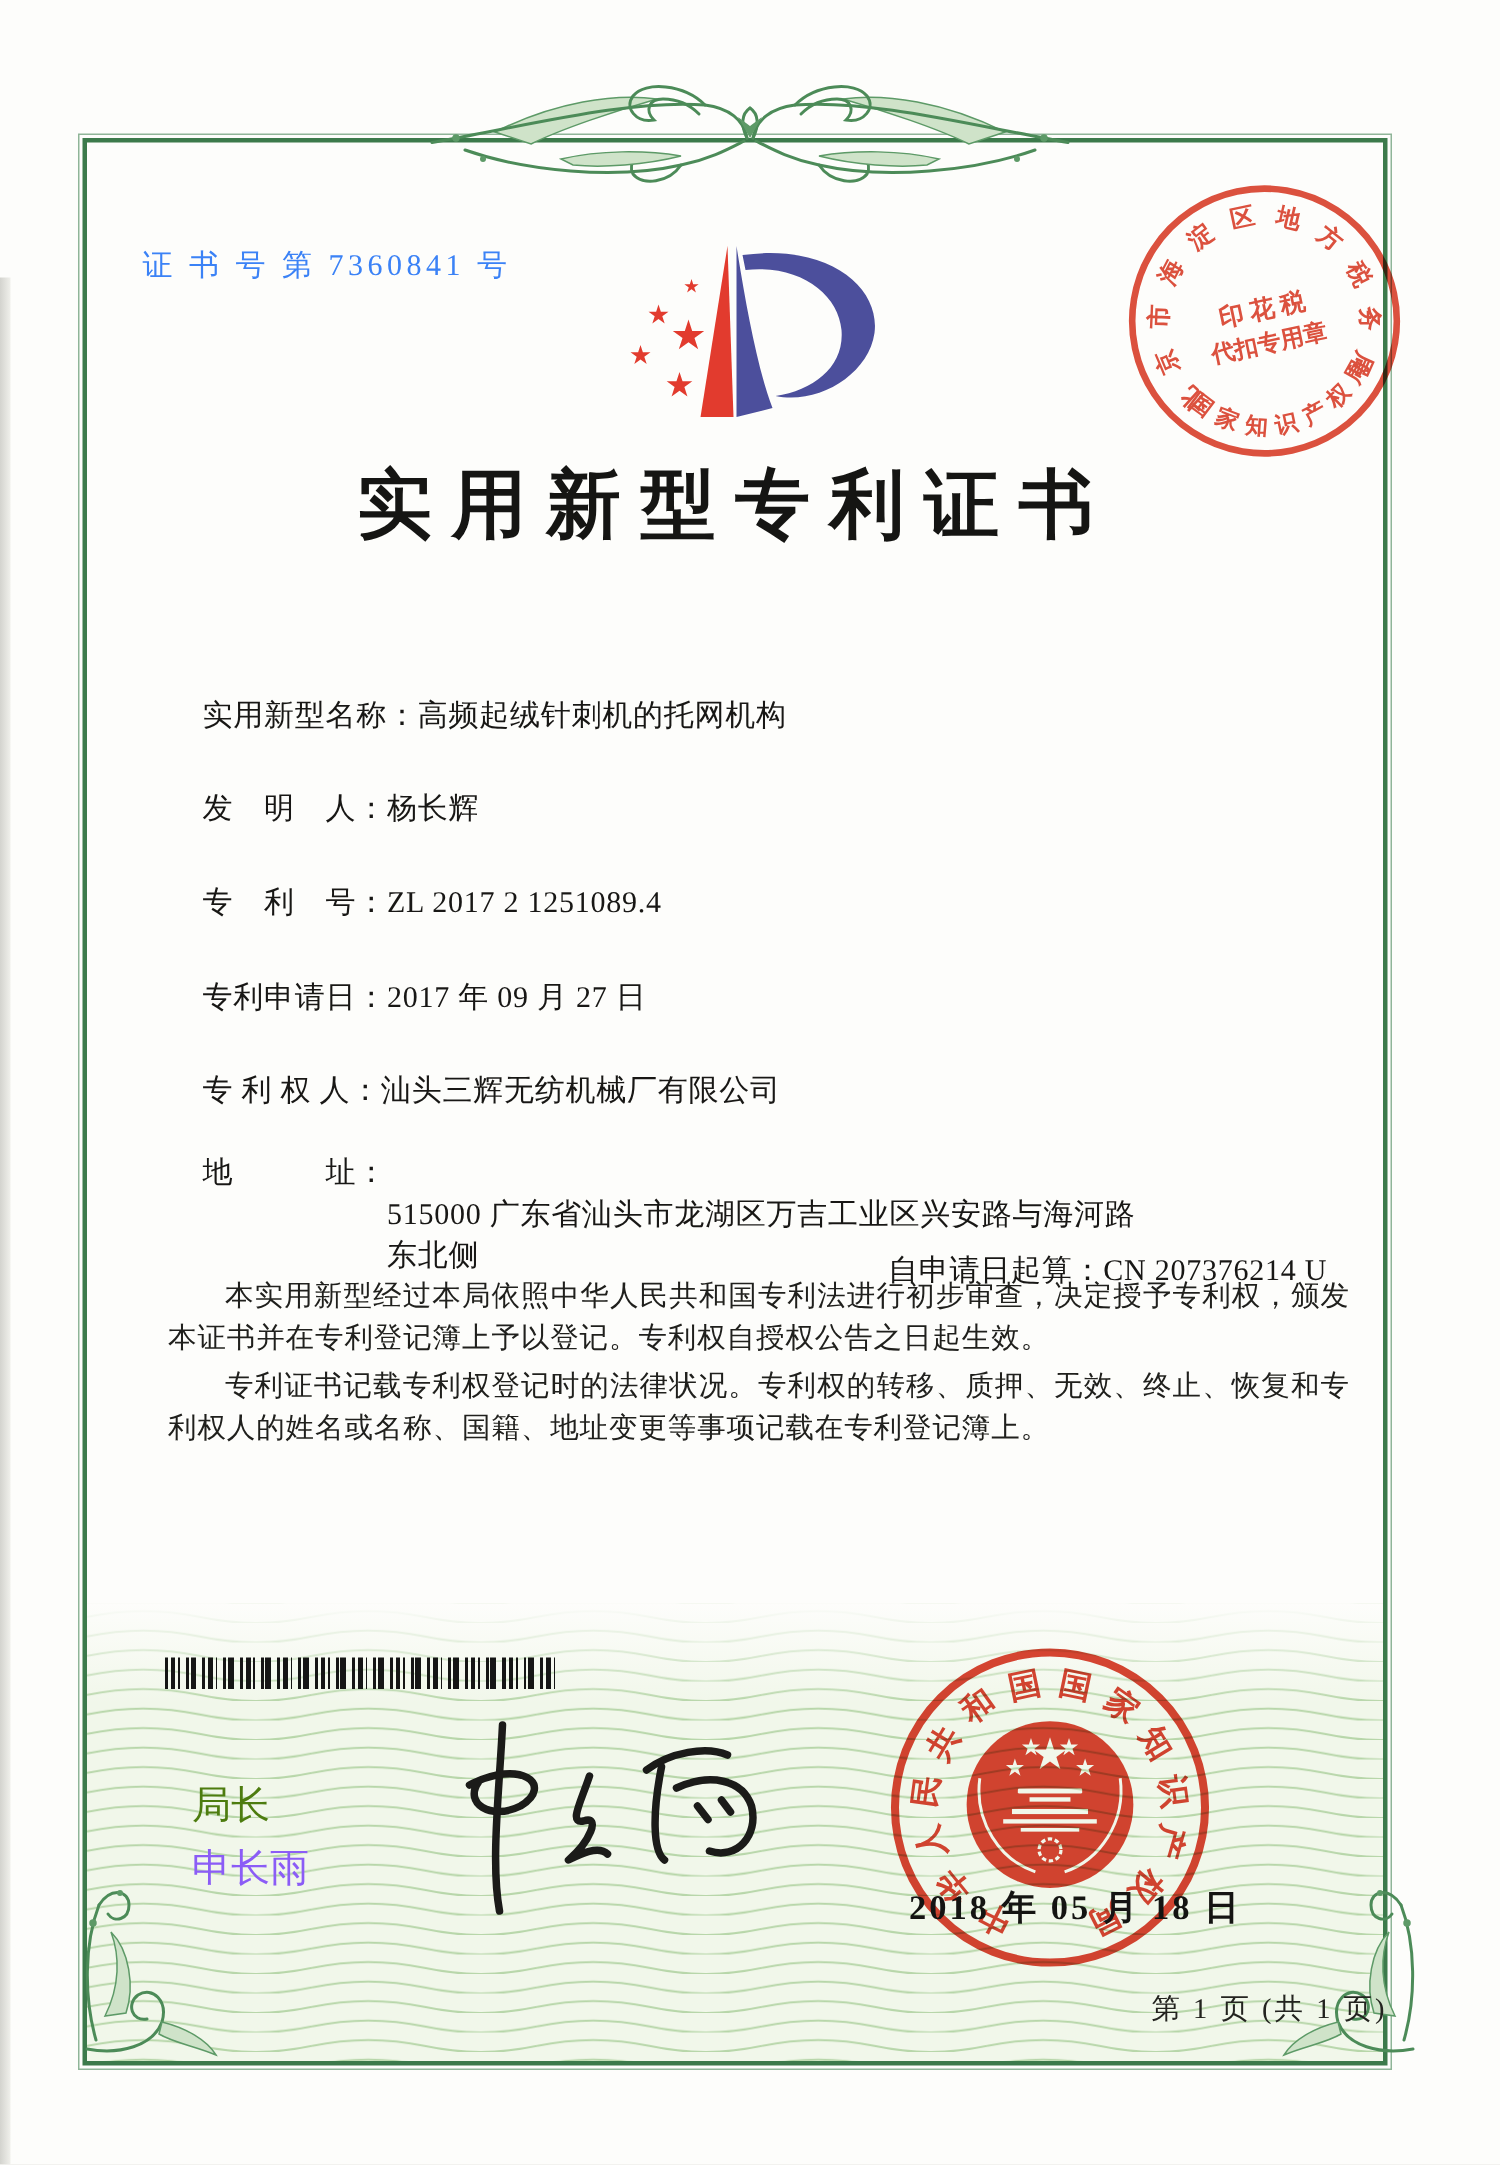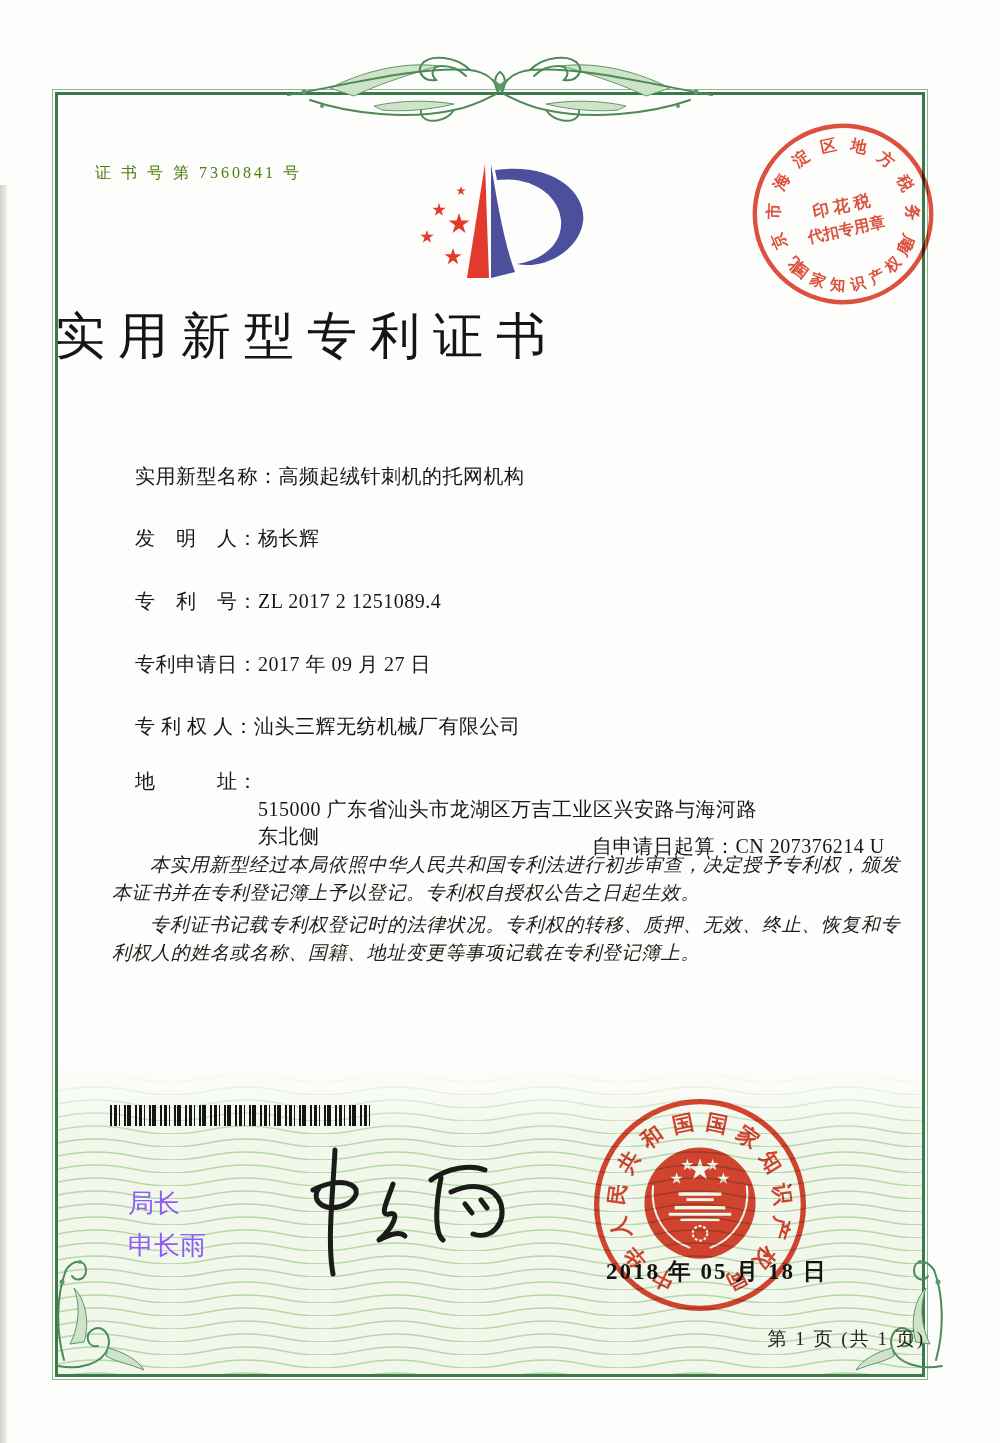--- a/index.html
+++ b/index.html
@@ -15,40 +15,40 @@
     border:3px solid #3c7a4b;outline:1px solid #8fb598;outline-offset:2px;
     pointer-events:none;}
   
   .guilloche{position:absolute;left:58px;top:1069px;}
   
   .top-ornament{position:absolute;left:270px;top:48px;}
   .corner-fl{position:absolute;}
   .corner-bl{left:50px;top:1240px;}
   .corner-br{left:840px;top:1240px;transform:scaleX(-1);}
   
-  .cert-no{position:absolute;left:95px;top:163px;font-size:16px;letter-spacing:3px;color:#4d7c0f;}
+  .cert-no{position:absolute;left:95px;top:163px;font-size:20px;letter-spacing:3px;color:#3b82f6;}
   .logo{position:absolute;left:415px;top:158px;}
   .tax-stamp{position:absolute;left:745px;top:116px;transform:rotate(-12deg);
     mix-blend-mode:multiply;opacity:.95;}
   .tax-stamp text{fill:#dc4734;font-weight:bold;text-anchor:middle;dominant-baseline:central;
     font-family:"Liberation Serif",serif;}
-  .doc-title{position:absolute;left:55px;top:303px;width:870px;
-    font-size:50px;font-weight:400;letter-spacing:13px;color:#151513;}
+  .doc-title{position:absolute;left:55px;top:303px;width:870px;text-align:center;
+    font-size:50px;font-weight:700;letter-spacing:13px;color:#151513;}
   .frow{position:absolute;left:113px;font-size:20px;letter-spacing:.5px;white-space:pre;color:#181715;}
   .fvalue-block{display:inline-block;vertical-align:top;margin-top:28px;}
   .body-text{position:absolute;left:112px;top:851px;width:788px;font-size:19px;
     line-height:28px;letter-spacing:.6px;text-align:justify;color:#20201d;}
-  .body-text p{margin:0 0 4px 0;text-indent:2em;font-style:italic;}
+  .body-text p{margin:0 0 4px 0;text-indent:2em;}
   .barcode{position:absolute;left:110px;top:1105px;width:263px;height:21px;
     background:repeating-linear-gradient(90deg,
       #151515 0 2px,transparent 2px 4px,#151515 4px 7px,transparent 7px 9px,
       #151515 9px 10px,transparent 10px 14px,#151515 14px 16px,transparent 16px 17px,
       #151515 17px 21px,transparent 21px 25px);}
   .signer-title{position:absolute;left:128px;top:1186px;font-size:26px;
-    font-family:"Liberation Sans","DejaVu Sans",sans-serif;color:#8b5cf6;}
+    font-family:"Liberation Sans","DejaVu Sans",sans-serif;color:#4d7c0f;}
   .signer-name{position:absolute;left:128px;top:1228px;font-size:26px;
     font-family:"Liberation Sans","DejaVu Sans",sans-serif;color:#8b5cf6;}
   .signature{position:absolute;left:275px;top:1142px;}
   .big-seal{position:absolute;left:583px;top:1088px;mix-blend-mode:multiply;opacity:.95;}
   .big-seal text{fill:#da3b28;font-weight:bold;text-anchor:middle;dominant-baseline:central;
     font-family:"Liberation Serif",serif;}
   .seal-date{position:absolute;left:606px;top:1256px;font-size:23px;letter-spacing:2px;
     font-weight:600;color:#141412;}
   .footer{position:absolute;left:55px;top:1326px;width:870px;text-align:right;
     font-size:19px;letter-spacing:2px;color:#23231f;}

